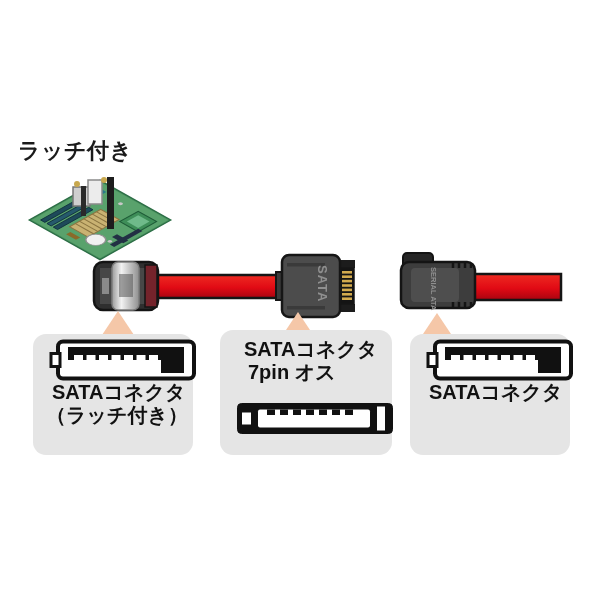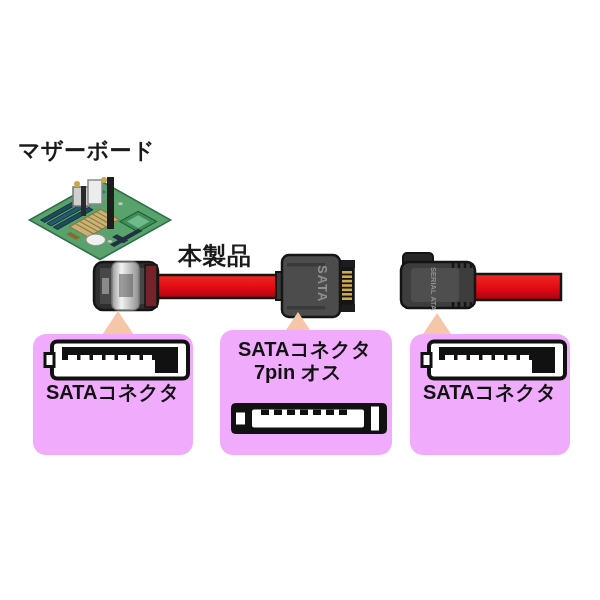--- a/index.html
+++ b/index.html
@@ -5,42 +5,42 @@
   html,body{margin:0;padding:0;background:#fff;}
   #stage{
     position:relative;width:600px;height:600px;background:#ffffff;overflow:hidden;
     font-family:"Liberation Sans","DejaVu Sans",sans-serif;color:#111;
   }
   .abs{position:absolute;}
   .jp-label{font-weight:bold;color:#1a1a1a;white-space:nowrap;letter-spacing:0.5px;}
   #mb-label{left:18px;top:136px;font-size:22px;}
   #product-label{left:178px;top:240px;font-size:24px;}
   .callout{
-    position:absolute;background:#f0abfc;border-radius:13px;box-sizing:border-box;padding:4px 10px;
+    position:absolute;background:#e5e5e5;border-radius:13px;box-sizing:border-box;padding:4px 16px;
   }
   #callout-1{left:33px;top:334px;width:160px;height:121px;}
   #callout-2{left:220px;top:330px;width:172px;height:125px;padding-top:8px;}
   #callout-3{left:410px;top:334px;width:160px;height:121px;}
   .callout .text{font-weight:bold;font-size:20px;line-height:22.5px;margin-left:3px;white-space:nowrap;letter-spacing:0;}
   .pointer{
     position:absolute;width:0;height:0;
     border-left:18px solid transparent;border-right:18px solid transparent;
     border-bottom:27px solid #f5c7a8;
   }
   #pointer-1{left:100px;top:311px;}
   #pointer-2{left:280px;top:312px;}
   #pointer-3{left:419px;top:313px;}
   svg{display:block;}
 </style>
 </head>
 <body>
 
 <div id="stage">
 
-  <div class="abs jp-label" id="mb-label">マザーボード</div>
+  <div class="abs jp-label" id="mb-label">ラッチ付き</div>
 
   <svg class="abs" style="left:25px;top:160px" width="150" height="110" viewBox="0 0 150 110">
     <g transform="translate(75,60) scale(1,0.56) rotate(45)">
       <rect x="-50" y="-50" width="100" height="100" fill="#4e9762" stroke="#2c6e46" stroke-width="2"></rect>
       <rect x="-48" y="-48" width="96" height="96" fill="#59a26c" stroke="none"></rect>
 
       <rect x="-42" y="-8" width="6" height="50" fill="#1e4a5a" stroke="#10303c" stroke-width="1"></rect>
       <rect x="-33" y="-8" width="6" height="50" fill="#25596c" stroke="#10303c" stroke-width="1"></rect>
       <rect x="-24" y="-8" width="6" height="50" fill="#1e4a5a" stroke="#10303c" stroke-width="1"></rect>
 
@@ -62,21 +62,20 @@
     </g>
 
     <rect x="48" y="27" width="17" height="19" fill="#cfcfcf" stroke="#777" stroke-width="1.5"></rect>
     <rect x="63" y="20" width="14" height="24" fill="#ececec" stroke="#8a8a8a" stroke-width="1.5"></rect>
     <rect x="82" y="17" width="7" height="52" fill="#1d1d1d"></rect>
     <rect x="56" y="26" width="5" height="30" fill="#2a2a2a"></rect>
     <circle cx="52" cy="24" r="3" fill="#c8a84e"></circle>
     <circle cx="79" cy="20" r="3" fill="#c8a84e"></circle>
   </svg>
 
-  <div class="abs jp-label" id="product-label">本製品</div>
 
   <svg class="abs" style="left:90px;top:248px" width="268" height="76" viewBox="0 0 268 76">
     <defs>
       <linearGradient id="redGrad" x1="0" y1="0" x2="0" y2="1">
         <stop offset="0" stop-color="#ee2b22"></stop>
         <stop offset="0.55" stop-color="#e10a14"></stop>
         <stop offset="1" stop-color="#a80410"></stop>
       </linearGradient>
       <linearGradient id="silverGrad" x1="0" y1="0" x2="1" y2="0">
         <stop offset="0" stop-color="#9a9a9a"></stop>
@@ -142,25 +141,26 @@
         <rect x="25" y="16" width="9" height="9"></rect>
           <rect x="37.5" y="16" width="9" height="9"></rect>
         <rect x="50" y="16" width="9" height="9"></rect>
           <rect x="62.5" y="16" width="9" height="9"></rect>
         <rect x="75" y="16" width="9" height="9"></rect>
           <rect x="87.5" y="16" width="9" height="9"></rect>
         <rect x="100" y="16" width="9" height="9"></rect>
       </g>
     </svg>
     <div class="text">SATAコネクタ</div>
+    <div class="text" style="margin-left:-3px">（ラッチ付き）</div>
   </div>
 
   <div class="callout" id="callout-2">
     <div class="text" style="margin-left:8px">SATAコネクタ</div>
-    <div class="text" style="margin-left:24px">7pin オス</div>
+    <div class="text" style="margin-left:12px">7pin オス</div>
     <svg width="158" height="33" viewBox="0 0 158 33" style="margin:19px auto 0">
       <rect x="1.5" y="1.5" width="155" height="30" rx="4" fill="#111" stroke="#111"></rect>
       <rect x="6" y="10.5" width="9" height="12" fill="#fff"></rect>
       <rect x="22" y="7.5" width="112" height="18" rx="2" fill="#fff"></rect>
       <g fill="#111">
         <rect x="31" y="7.5" width="8" height="5.5"></rect>
           <rect x="44" y="7.5" width="8" height="5.5"></rect>
         <rect x="57" y="7.5" width="8" height="5.5"></rect>
           <rect x="70" y="7.5" width="8" height="5.5"></rect>
         <rect x="83" y="7.5" width="8" height="5.5"></rect>

